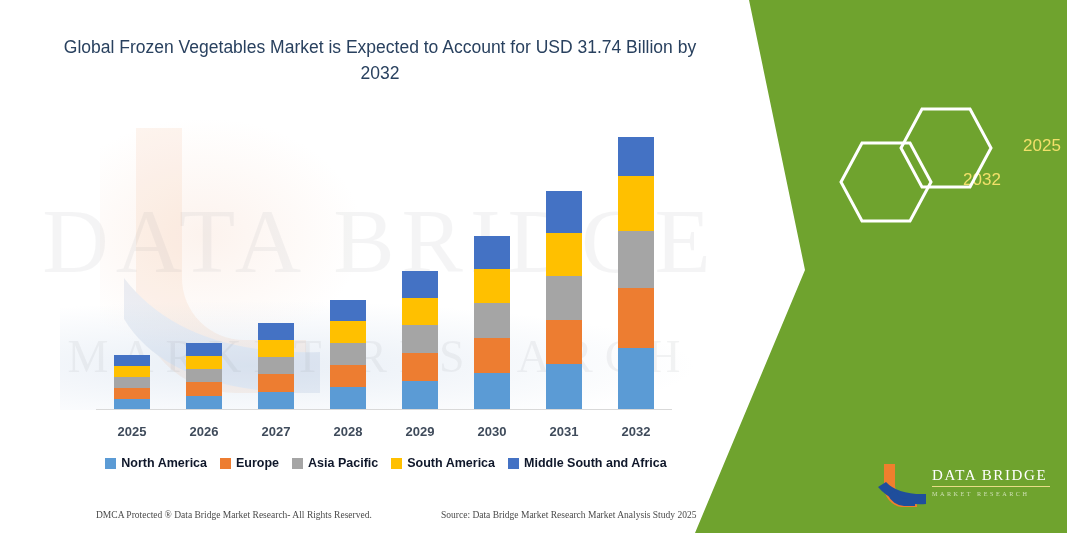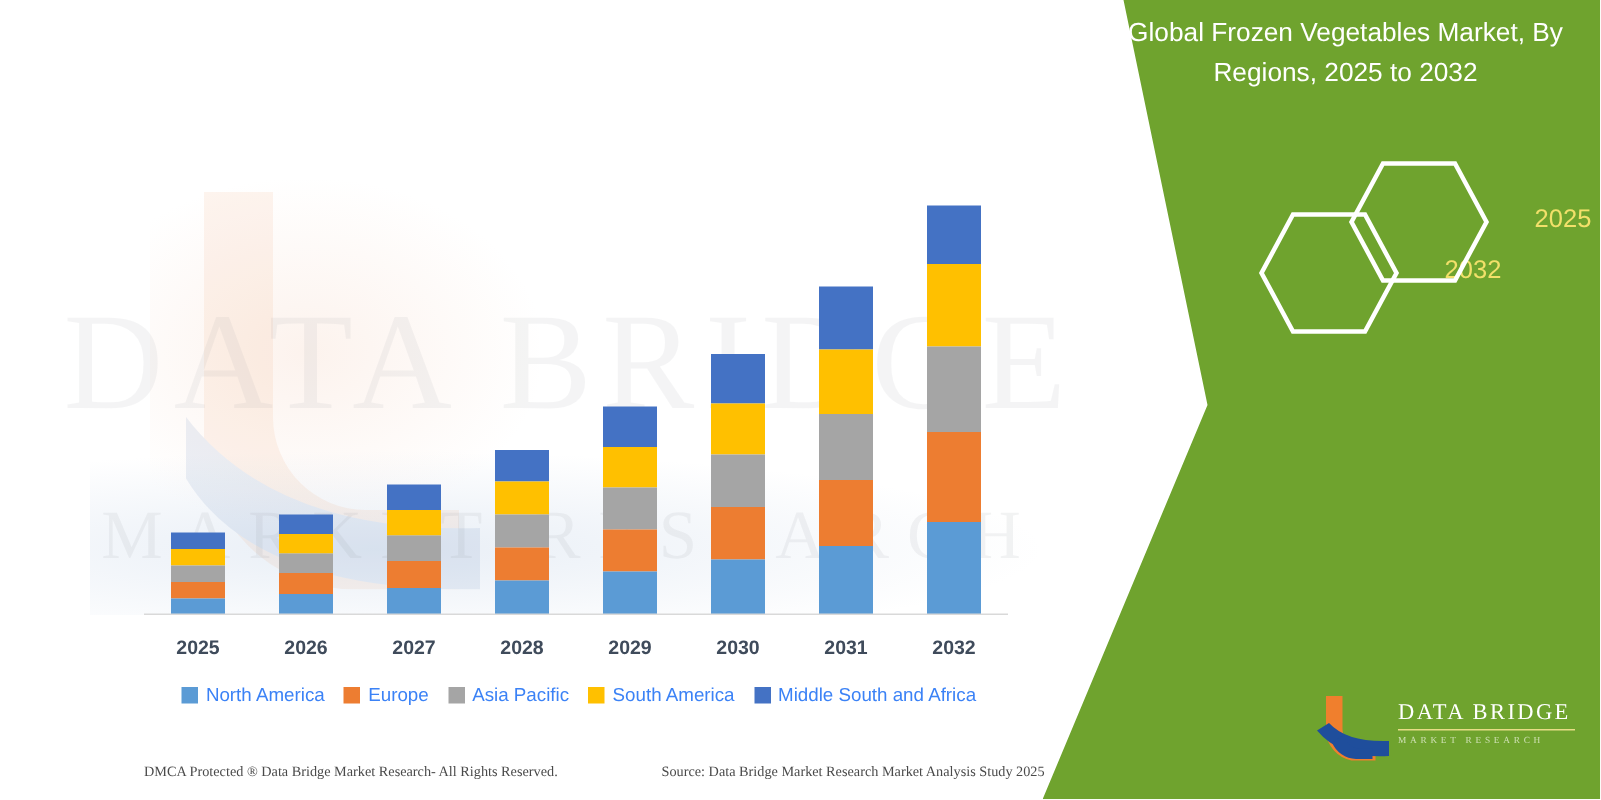--- a/index.html
+++ b/index.html
@@ -77,21 +77,21 @@
     top:6px;
   }
 
   #legend{
     position:absolute;left:96px;top:456px;width:580px;
     display:flex;align-items:center;justify-content:center;
     gap:13px;
   }
   .leg-item{display:flex;align-items:center;gap:5px;}
   .leg-swatch{width:11px;height:11px;display:inline-block;}
-  .leg-label{font-size:12.5px;font-weight:normal;color:#3b82f6;white-space:nowrap;}
+  .leg-label{font-size:12.5px;font-weight:bold;color:#0f172a;white-space:nowrap;}
 
   #footer{
     position:absolute;left:16px;top:508px;width:720px;height:20px;
     font-family:"Liberation Serif", serif;
     font-size:9.5px;color:#4a4a4a;
   }
   #footer .fl{position:absolute;left:80px;top:2px;white-space:nowrap;}
   #footer .fr{position:absolute;left:425px;top:2px;white-space:nowrap;}
 
   
@@ -153,20 +153,21 @@
     <div class="wm-wash2"></div>
 
     <svg class="wm-logo" viewBox="0 0 210 265" aria-hidden="true">
       <path d="M18 0 h46 v150 a62 62 0 0 0 62 62 h62 v53 h-70 A100 100 0 0 1 18 165 Z" fill="#e98a4a"></path>
       <path d="M6 150 q60 78 196 74 v41 q-150 2 -196 -74 Z" fill="#2f5fa8"></path>
     </svg>
 
     <div class="wm-text l1">DATA BRIDGE</div>
     <div class="wm-text l2">MARKET RESEARCH</div>
 
+    <div id="chart-title">Global Frozen Vegetables Market is Expected to Account for USD 31.74 Billion by 2032</div>
 
     <div id="plot">
         <div class="bar-col" style="left: 18px;">
           <div class="seg" title="North America 2025: 1.3" style="height: 11px; background: rgb(91, 155, 213);"></div>
           <div class="seg" title="Europe 2025: 1.25" style="height: 11px; background: rgb(237, 125, 49);"></div>
           <div class="seg" title="Asia Pacific 2025: 1.25" style="height: 11px; background: rgb(165, 165, 165);"></div>
           <div class="seg" title="South America 2025: 1.2" style="height: 11px; background: rgb(255, 192, 0);"></div>
           <div class="seg" title="Middle East and Africa 2025: 1.2" style="height: 11px; background: rgb(68, 114, 196);"></div>
         </div>
         <div class="bar-col" style="left: 90px;">
@@ -258,21 +259,20 @@
       <span class="fr">Source: Data Bridge Market Research  Market Analysis Study 2025</span>
     </div>
   </div>
 
   <div id="green-pane">
     <svg id="green-shape" viewBox="0 0 372 533" preserveAspectRatio="none" aria-hidden="true">
       <path d="M54 0 H372 V533 H0 L110 270 Z" fill="#6FA32E"></path>
     </svg>
   </div>
 
-  <div id="green-head">Global Frozen Vegetables Market, By Regions, 2025 to 2032</div>
 
   <div class="hexwrap" id="hex-2032">
     <svg viewBox="0 0 96 84" width="96" height="84" aria-hidden="true">
       <polygon points="24,3 72,3 93,42 72,81 24,81 3,42" fill="none" stroke="#ffffff" stroke-width="3"></polygon>
     </svg>
     <span class="hex-label">2032</span>
   </div>
 
   <div class="hexwrap" id="hex-2025">
     <svg viewBox="0 0 96 84" width="96" height="84" aria-hidden="true">

